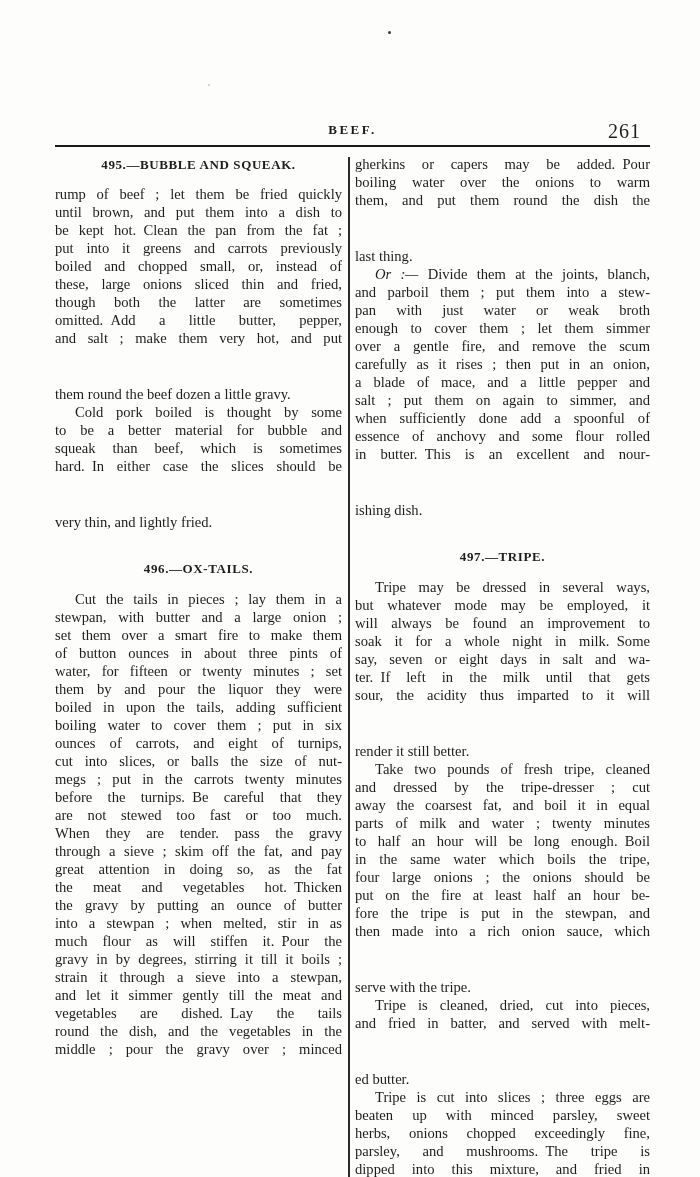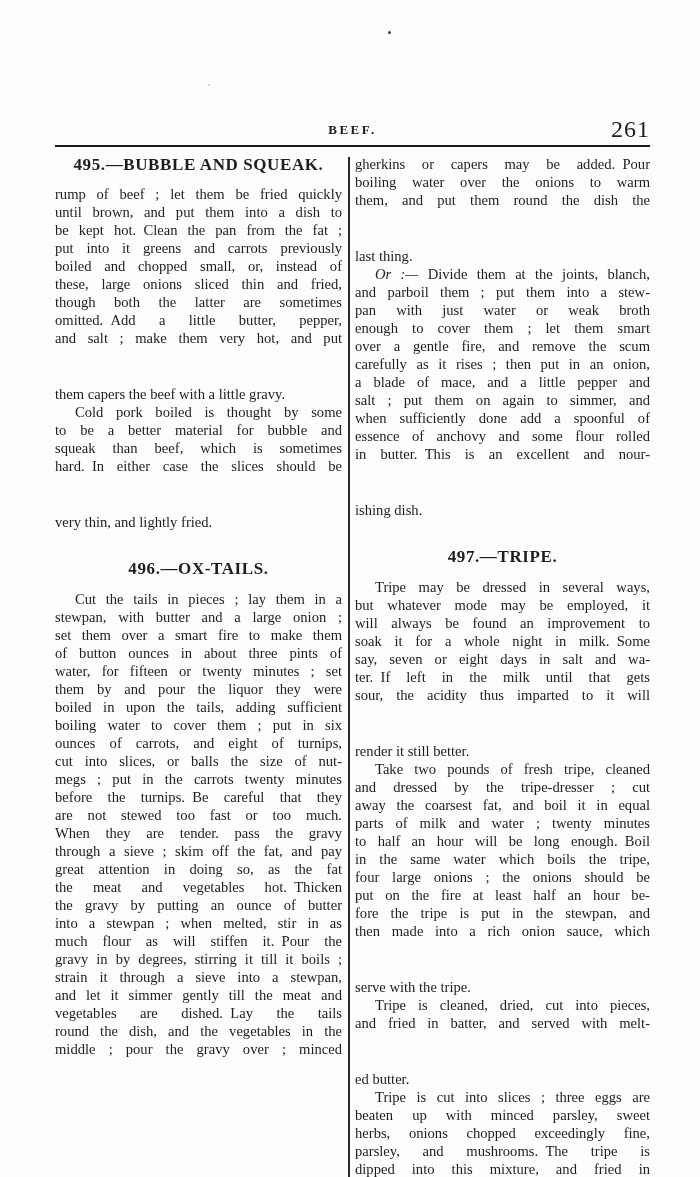--- a/index.html
+++ b/index.html
@@ -8,36 +8,36 @@
     background:#fdfdfc;overflow:hidden;
     font-family:"Liberation Serif","DejaVu Serif",serif;color:#1d1d1d;
   }
   .content{position:absolute;left:55px;top:114px;width:595px;}
   .header{position:relative;height:26px;}
   .running-head{
     position:absolute;left:0;right:0;bottom:2px;text-align:center;
     font-size:13px;font-weight:700;letter-spacing:2.5px;
   }
   .page-num{
-    position:absolute;right:0;bottom:-3px;font-size:24px;letter-spacing:1px;
+    position:absolute;right:9px;bottom:-3px;font-size:20px;letter-spacing:1px;
   }
   .rule{height:2px;background:#1b1b1b;margin-top:5px;}
   .columns{display:flex;margin-top:8px;}
   .col{font-size:14.6px;line-height:18px;}
   .col-left{width:287px;}
   .divider{width:2px;background:#2a2a2a;margin:2px 5px 4px 6px;}
   .col-right{flex:1;min-width:0;}
   .line{
     text-align:justify;text-align-last:justify;text-justify:inter-word;
     white-space:nowrap;overflow:hidden;
   }
   .line.indent{padding-left:20px;}
   .line.last{text-align-last:left;margin-top:38px;}
   .sec-heading{
-    text-align:center;font-size:17px;font-weight:700;letter-spacing:.6px;
+    text-align:center;font-size:13px;font-weight:700;letter-spacing:.6px;
     line-height:16px;margin:30px 0 13px;
   }
   .col > .sec-heading:first-child{margin-top:2px;margin-bottom:12px;}
   .lead-italic{font-style:italic;}
   .speck{position:absolute;border-radius:50%;}
   .speck.s1{left:388px;top:31px;width:3px;height:3px;background:#3a3a3a;}
   .speck.s2{left:208px;top:84px;width:2px;height:2px;background:#c9c9c9;}
   .speck.s3{left:348px;top:1016px;width:2px;height:2px;background:#6a6a6a;}
 </style>
 </head>
@@ -59,21 +59,21 @@
           <div class="sec-heading">495.—BUBBLE AND SQUEAK.</div>
           <div class="line">rump of beef ; let them be fried quickly</div>
           <div class="line">until brown, and put them into a dish to</div>
           <div class="line">be kept hot. Clean the pan from the fat ;</div>
           <div class="line">put into it greens and carrots previously</div>
           <div class="line">boiled and chopped small, or, instead of</div>
           <div class="line">these, large onions sliced thin and fried,</div>
           <div class="line">though both the latter are sometimes</div>
           <div class="line">omitted. Add a little butter, pepper,</div>
           <div class="line">and salt ; make them very hot, and put</div>
-          <div class="line last">them capers the beef with a little gravy.</div>
+          <div class="line last">them round the beef dozen a little gravy.</div>
           <div class="line indent">Cold pork boiled is thought by some</div>
           <div class="line">to be a better material for bubble and</div>
           <div class="line">squeak than beef, which is sometimes</div>
           <div class="line">hard. In either case the slices should be</div>
           <div class="line last">very thin, and lightly fried.</div>
           <div class="sec-heading">496.—OX-TAILS.</div>
           <div class="line indent">Cut the tails in pieces ; lay them in a</div>
           <div class="line">stewpan, with butter and a large onion ;</div>
           <div class="line">set them over a smart fire to make them</div>
           <div class="line">of button ounces in about three pints of</div>
@@ -102,21 +102,21 @@
         </div>
       <div class="divider"></div>
       <div class="col col-right">
           <div class="line">gherkins or capers may be added. Pour</div>
           <div class="line">boiling water over the onions to warm</div>
           <div class="line">them, and put them round the dish the</div>
           <div class="line last">last thing.</div>
           <div class="line indent"><span class="lead-italic">Or :—</span> Divide them at the joints, blanch,</div>
           <div class="line">and parboil them ; put them into a stew-</div>
           <div class="line">pan with just water or weak broth</div>
-          <div class="line">enough to cover them ; let them smart</div>
+          <div class="line">enough to cover them ; let them simmer</div>
           <div class="line">over a gentle fire, and remove the scum</div>
           <div class="line">carefully as it rises ; then put in an onion,</div>
           <div class="line">a blade of mace, and a little pepper and</div>
           <div class="line">salt ; put them on again to simmer, and</div>
           <div class="line">when sufficiently done add a spoonful of</div>
           <div class="line">essence of anchovy and some flour rolled</div>
           <div class="line">in butter. This is an excellent and nour-</div>
           <div class="line last">ishing dish.</div>
           <div class="sec-heading">497.—TRIPE.</div>
           <div class="line indent">Tripe may be dressed in several ways,</div>

